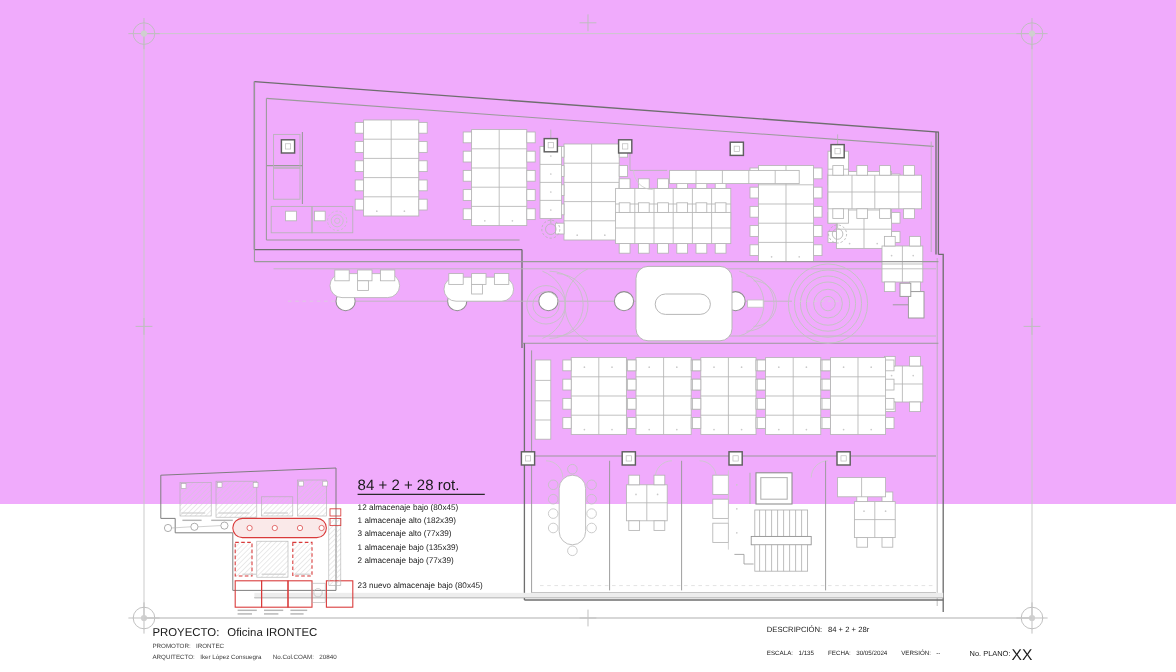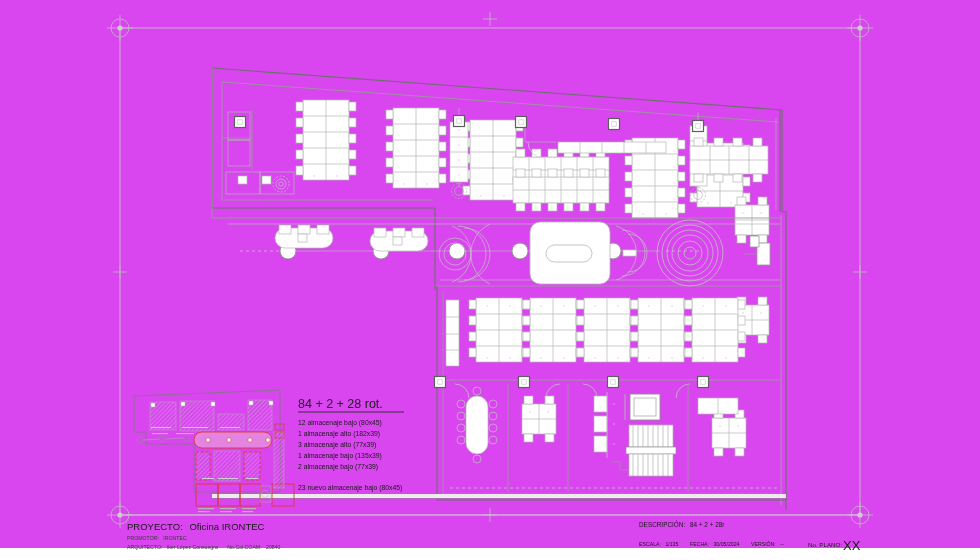--- a/index.html
+++ b/index.html
@@ -1,18 +1,18 @@
 <!DOCTYPE html>
 <html><head>
 <meta charset="utf-8">
 <style>
   html,body{margin:0;padding:0;background:#ffffff;}
   body{width:980px;height:560px;overflow:hidden;
        font-family:"Liberation Sans", sans-serif;color:#1a1a1a;}
-  #sheet{position:relative;width:980px;height:548px;background:#d946ef;}
+  #sheet{position:relative;width:980px;height:420px;background:#f0abfc;}
   svg{display:block;}
   .vec{position:absolute;inset:0;}
   text{font-family:"Liberation Sans", sans-serif;fill:#1a1a1a;}
   .t-proj{font-size:9.5px;}
   .t-sub{font-size:5.2px;fill:#3a3a3a;}
   .t-desc{font-size:6.4px;}
   .t-meta{font-size:5.2px;}
   .t-plano{font-size:6.2px;}
   .t-xx{font-size:13px;}
   .t-head{font-size:12.5px;}

